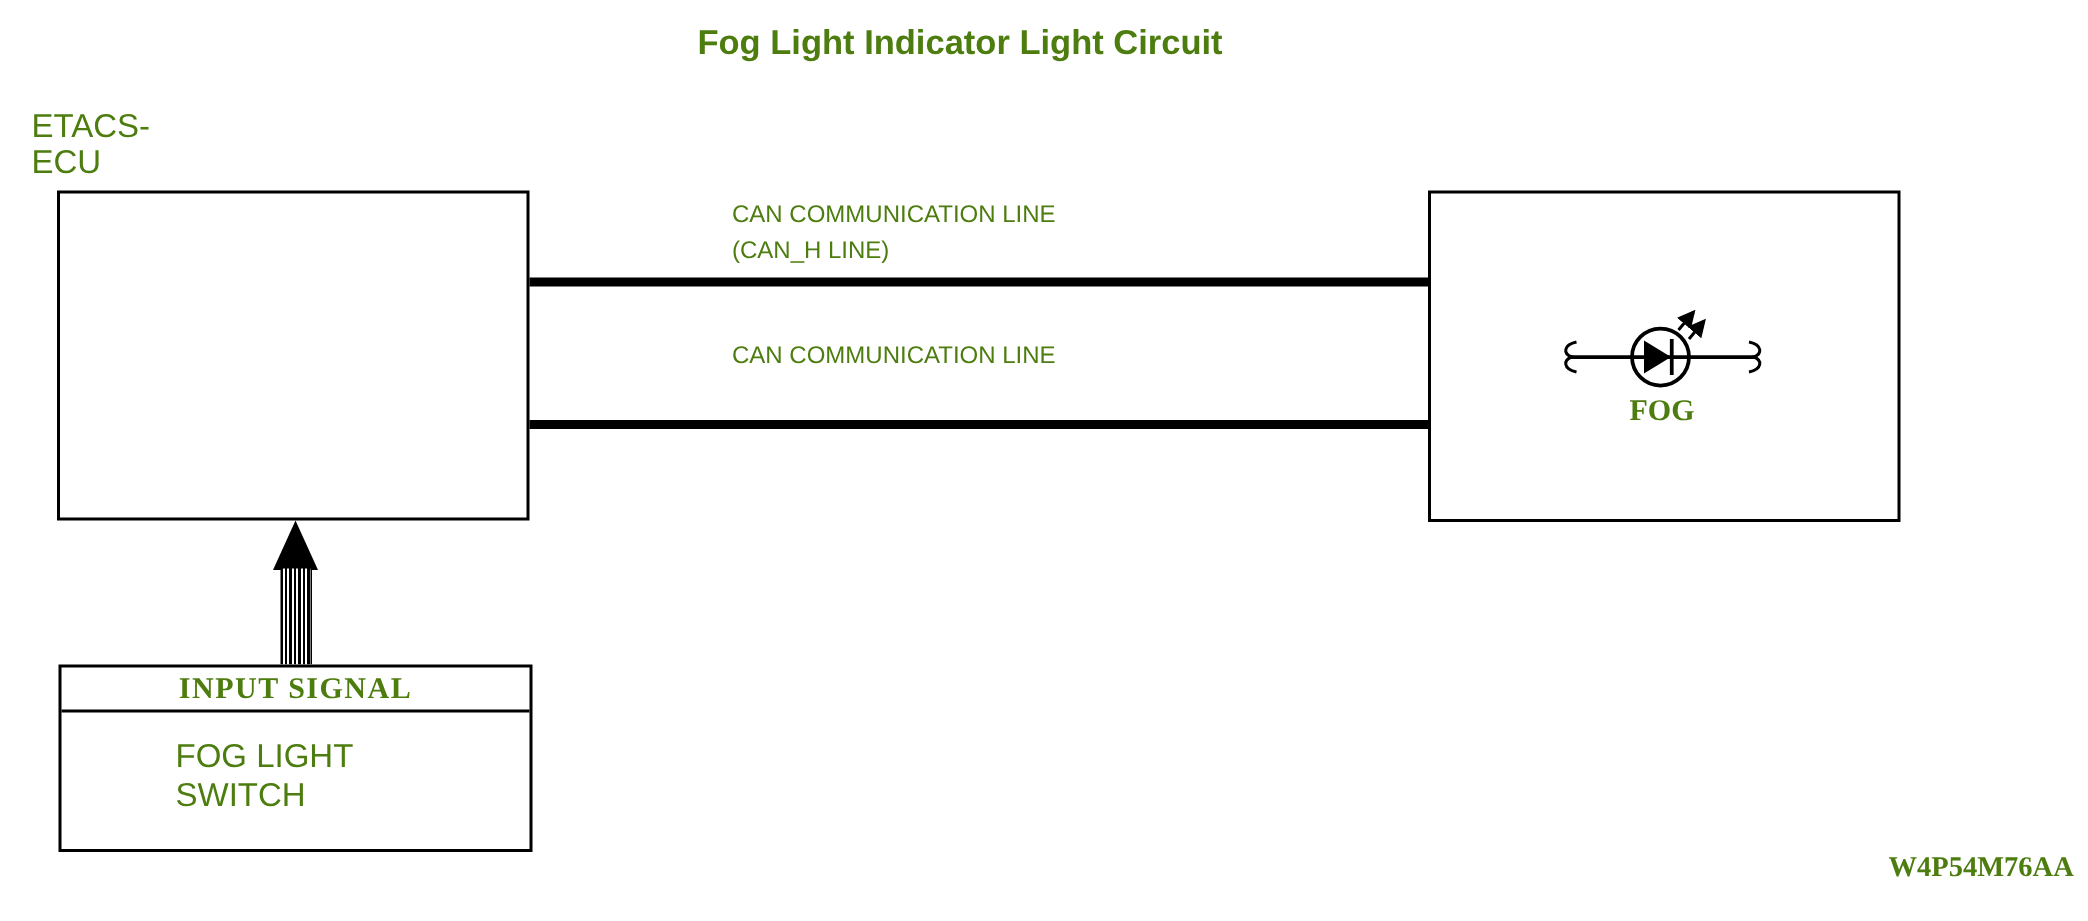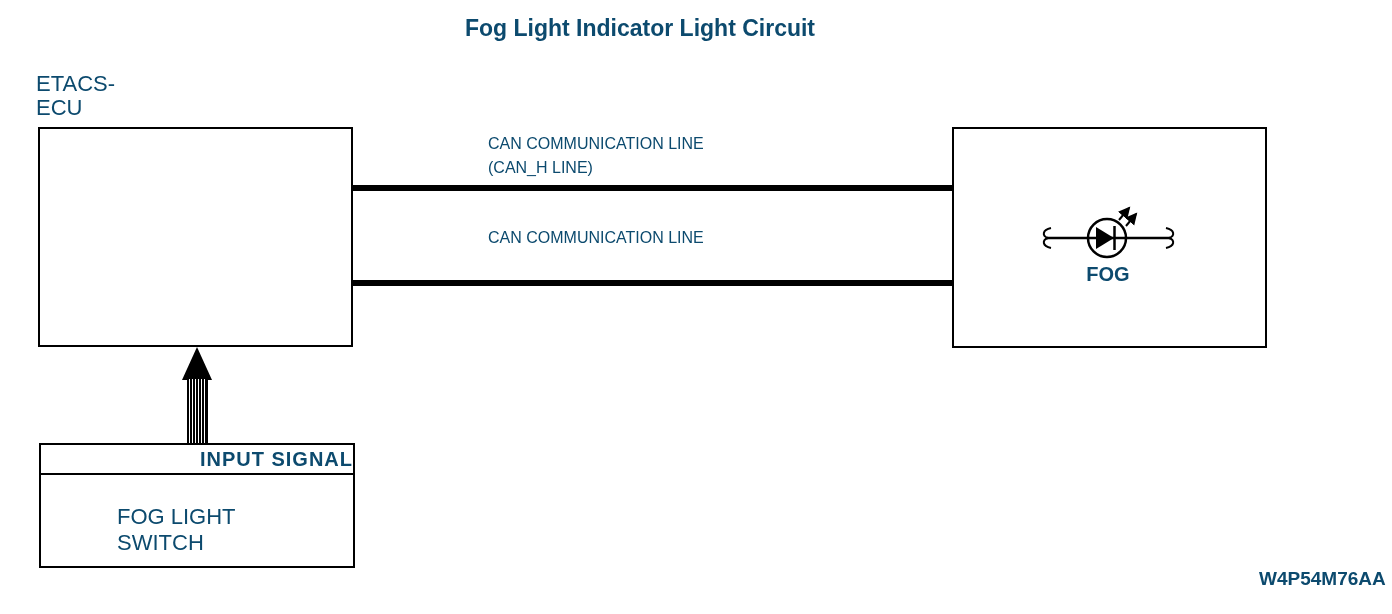--- a/index.html
+++ b/index.html
@@ -6,40 +6,40 @@
     margin: 0;
     padding: 0;
     background: #ffffff;
   }
   #stage {
     position: relative;
     width: 1392px;
     height: 614px;
     background: #ffffff;
     font-family: "Liberation Sans", sans-serif;
-    color: #0c4a6e;
+    color: #4d7c0f;
     overflow: hidden;
   }
   .abs { position: absolute; }
 
   .diagram-title {
     top: 15px;
     left: 640px;
     transform: translateX(-50%);
     font-size: 23px;
     font-weight: bold;
     white-space: nowrap;
   }
 
   .block-label {
     font-size: 22px;
     line-height: 24px;
     white-space: pre-line;
   }
-  .etacs-label { left: 36px; top: 72px; }
+  .etacs-label { left: 21px; top: 72px; }
   .meter-label { left: 952px; top: 72px; }
 
   .block-box {
     border: 2px solid #000000;
     background: #ffffff;
     box-sizing: border-box;
   }
   .etacs-box { left: 38px; top: 127px; width: 315px; height: 220px; }
   .meter-box { left: 952px; top: 127px; width: 315px; height: 221px; }
 
@@ -57,21 +57,21 @@
     font-size: 16px;
     line-height: 24px;
     white-space: nowrap;
   }
   .can-label-h { top: 132px; }
   .can-label-l { top: 226px; }
 
   .led-svg { left: 1035px; top: 195px; }
 
   .mono-label {
-    font-family: Liberation Sans, sans-serif;
+    font-family: Liberation Serif, serif;
     font-weight: bold;
   }
   .fog-label {
     left: 1108px;
     top: 263px;
     transform: translateX(-50%);
     font-size: 20px;
   }
 
   .signal-arrow-head {
@@ -98,27 +98,27 @@
     top: 443px;
     width: 316px;
     height: 125px;
     border: 2px solid #000000;
     box-sizing: border-box;
     background: #ffffff;
   }
   .input-box-header {
     height: 28px;
     border-bottom: 2px solid #000000;
-    text-align: right;
+    text-align: center;
     line-height: 28px;
     font-size: 20px;
     letter-spacing: 1px;
   }
   .input-box-body {
-    padding: 29px 0 0 76px;
+    padding: 16px 0 0 76px;
     font-size: 22px;
     line-height: 26px;
     white-space: pre-line;
   }
 
   .figure-code {
     left: 1242px;
     top: 568px;
     font-size: 19px;
     margin-left: 17px;

